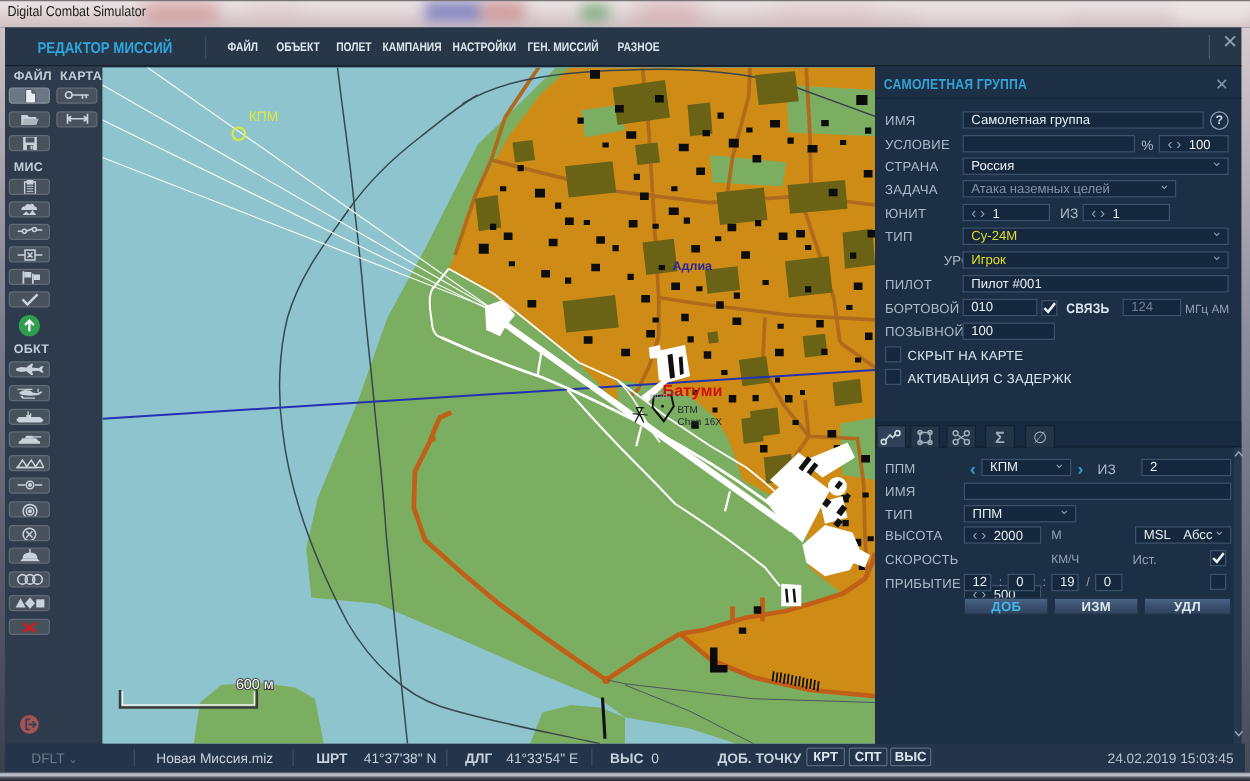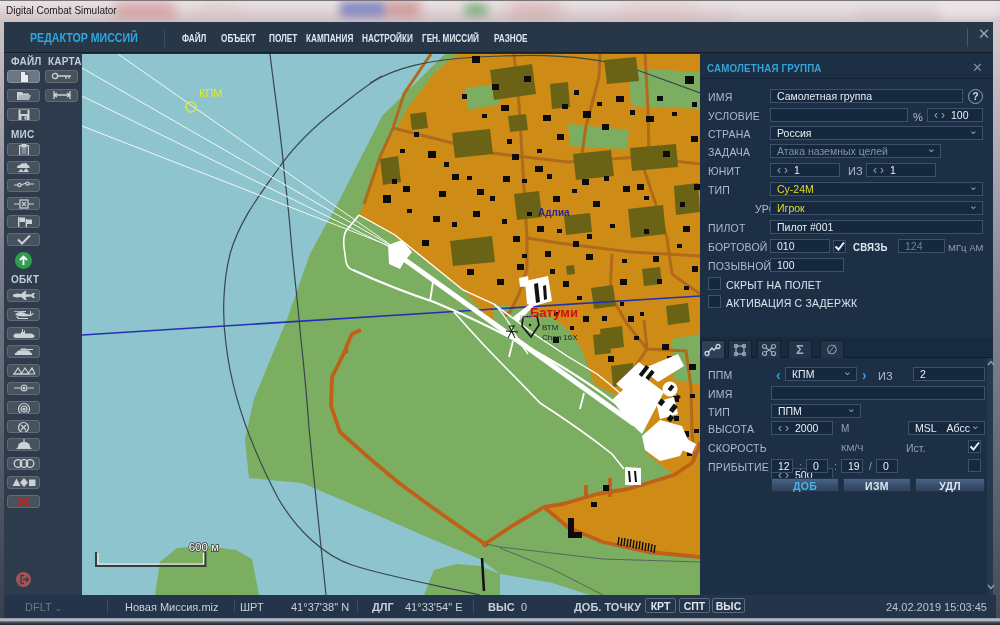--- a/index.html
+++ b/index.html
@@ -518,21 +518,21 @@
   <div class="pinput" style="left:70px;top:186px;width:60px;">010</div>
   <div class="pcheck" style="left:133px;top:187px;"><svg width="11" height="11" viewBox="0 0 11 11">
         <path d="M1.5,5.5 L4.5,8.5 L10,1.5" stroke="#e8f0f8" stroke-width="2" fill="none"></path>
       </svg></div>
   <div style="position:absolute;left:153px;top:188px;font-size:11px;font-weight:bold;color:#dce6f0;letter-spacing:0.2px;transform:scaleX(0.88);transform-origin:left center;">СВЯЗЬ</div>
   <div class="pinput" style="left:198px;top:186px;width:47px;color:#708093;">124</div>
   <div style="position:absolute;left:248px;top:189px;font-size:9.5px;color:#93a2b2;">МГц АМ</div>
   <div class="plabel" style="top:207px;">ПОЗЫВНОЙ</div>
   <div class="pinput" style="left:70px;top:205px;width:74px;">100</div>
   <div class="pcheck" style="left:8px;top:224px;"></div>
-  <div style="position:absolute;left:26px;top:226px;font-size:10.5px;color:#dce6f0;letter-spacing:0.2px;">СКРЫТ НА ПОЛЕТ</div>
+  <div style="position:absolute;left:26px;top:226px;font-size:10.5px;color:#dce6f0;letter-spacing:0.2px;">СКРЫТ НА КАРТЕ</div>
   <div class="pcheck" style="left:8px;top:242px;"></div>
   <div style="position:absolute;left:26px;top:244px;font-size:10.5px;color:#dce6f0;letter-spacing:0.2px;">АКТИВАЦИЯ С ЗАДЕРЖК</div>
 
   <div style="position:absolute;left:0;top:284px;width:293px;height:21px;background:#182a3f;border-bottom:1px solid #0e1c2c;"></div>
   <div class="ptab" style="left:1px;background:#2e4156;">
     <svg width="18" height="14" viewBox="0 0 18 14">
         <g stroke="#cdd8e2" stroke-width="1.3" fill="none">
           <circle cx="3" cy="10.5" r="2"></circle>
           <circle cx="14" cy="3.5" r="2"></circle>
           <path d="M4.5,9 L8,5 L10,7 L12.5,4.5"></path>
@@ -604,21 +604,21 @@
     </svg>
   <svg style="position:absolute;left:287px;top:531px;" width="8" height="6" viewBox="0 0 8 6">
       <path d="M1,1 L4,4.5 L7,1" stroke="#8fa3b5" stroke-width="1.2" fill="none"></path>
     </svg>
 </div>
 <div id="statusbar">
   <div class="stxt" style="left:21px;color:#6e7a87;">DFLT <span style="font-size:9px;">⌄</span></div>
   <div class="ssep" style="left:103px;"></div>
   <div class="stxt" style="left:121px;">Новая Миссия.miz</div>
   <div class="ssep" style="left:230px;"></div>
-  <div class="stxt" style="left:236px;font-weight:normal;">ШРТ</div>
+  <div class="stxt" style="left:249px;font-weight:bold;">ШРТ</div>
   <div class="stxt" style="left:287px;">41°37'38" N</div>
   <div class="ssep" style="left:353px;"></div>
   <div class="stxt" style="left:368px;font-weight:bold;">ДЛГ</div>
   <div class="stxt" style="left:401px;">41°33'54" E</div>
   <div class="ssep" style="left:469px;"></div>
   <div class="stxt" style="left:484px;font-weight:bold;">ВЫС</div>
   <div class="stxt" style="left:517px;">0</div>
   <div class="stxt" style="left:570px;font-weight:bold;">ДОБ. ТОЧКУ</div>
   <div class="sbox" style="left:641px;width:31px;">КРТ</div>
   <div class="sbox" style="left:675px;width:31px;">СПТ</div>

